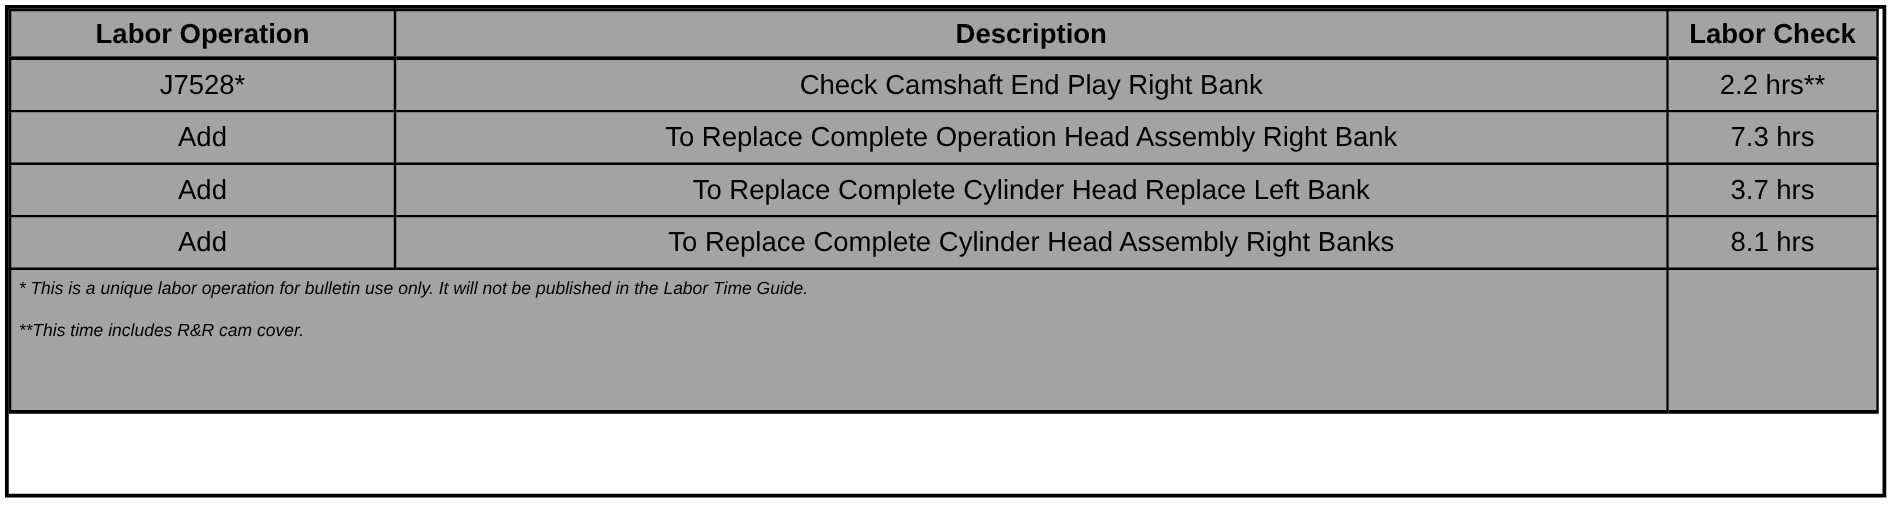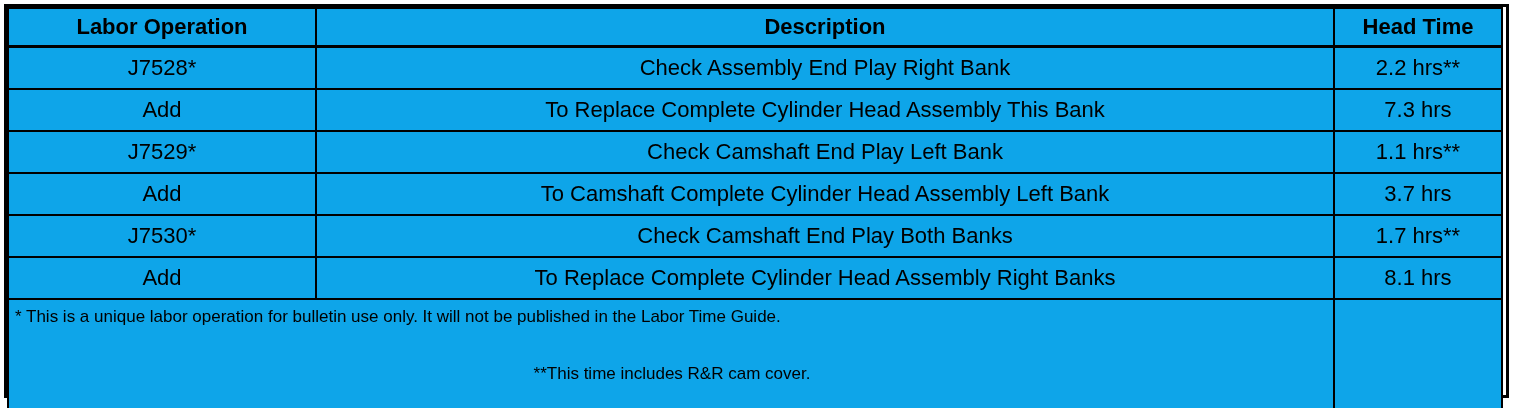--- a/index.html
+++ b/index.html
@@ -27,85 +27,75 @@
     table-layout: fixed;
     width: 1494px;
     margin: 0 5px 2px 0;
     font-size: 22px;
   }
   table.labor-table td, table.labor-table th {
     border: 2px solid #000000;
     padding: 0 8px;
     text-align: center;
     vertical-align: middle;
-    background: #0ea5e9;
+    background: #a3a3a3;
     overflow: hidden;
     white-space: nowrap;
   }
   table.labor-table th {
     font-weight: bold;
     height: 36px;
     border-bottom-width: 3px;
   }
   table.labor-table td.data-cell { height: 40px; margin-top: 31px; }
   table.labor-table tr.footer-row td {
     height: 100px;
     text-align: left;
     vertical-align: top;
     white-space: normal;
     border-bottom-width: 3px;
   }
   table.labor-table tr.footer-row td.footnotes-cell { padding: 6px 4px 6px 6px; }
-  .footnote-line { font-size: 17px; line-height: 1.25; }
-  .footnote-line + .footnote-line { margin-top: 36px; text-align: center; }
+  .footnote-line { font-size: 14px; line-height: 1.25; font-style: italic; }
+  .footnote-line + .footnote-line { margin-top: 16px; }
   
   table.labor-table { border-top: 2px solid #000; border-left: 2px solid #000; }
 </style>
 </head>
 <body>
 
 <div class="frame">
   <table class="labor-table">
     <colgroup>
       <col style="width:308px">
       <col style="width:1018px">
       <col style="width:168px">
     </colgroup>
     <thead>
       <tr>
         <th>Labor Operation</th>
         <th>Description</th>
-        <th>Head Time</th>
+        <th>Labor Check</th>
       </tr>
     </thead>
     <tbody>
       <tr>
         <td class="data-cell">J7528*</td>
-        <td class="data-cell">Check Assembly End Play Right Bank</td>
+        <td class="data-cell">Check Camshaft End Play Right Bank</td>
         <td class="data-cell">2.2 hrs**</td>
       </tr>
       <tr>
         <td class="data-cell">Add</td>
-        <td class="data-cell">To Replace Complete Cylinder Head Assembly This Bank</td>
+        <td class="data-cell">To Replace Complete Operation Head Assembly Right Bank</td>
         <td class="data-cell">7.3 hrs</td>
       </tr>
       <tr>
-        <td class="data-cell">J7529*</td>
-        <td class="data-cell">Check Camshaft End Play Left Bank</td>
-        <td class="data-cell">1.1 hrs**</td>
-      </tr>
-      <tr>
         <td class="data-cell">Add</td>
-        <td class="data-cell">To Camshaft Complete Cylinder Head Assembly Left Bank</td>
+        <td class="data-cell">To Replace Complete Cylinder Head Replace Left Bank</td>
         <td class="data-cell">3.7 hrs</td>
-      </tr>
-      <tr>
-        <td class="data-cell">J7530*</td>
-        <td class="data-cell">Check Camshaft End Play Both Banks</td>
-        <td class="data-cell">1.7 hrs**</td>
       </tr>
       <tr>
         <td class="data-cell">Add</td>
         <td class="data-cell">To Replace Complete Cylinder Head Assembly Right Banks</td>
         <td class="data-cell">8.1 hrs</td>
       </tr>
       <tr class="footer-row">
         <td class="footnotes-cell" colspan="2">
           <div class="footnote-line">* This is a unique labor operation for bulletin use only. It will not be published in the Labor Time Guide.</div>
           <div class="footnote-line">**This time includes R&amp;R cam cover.</div>

